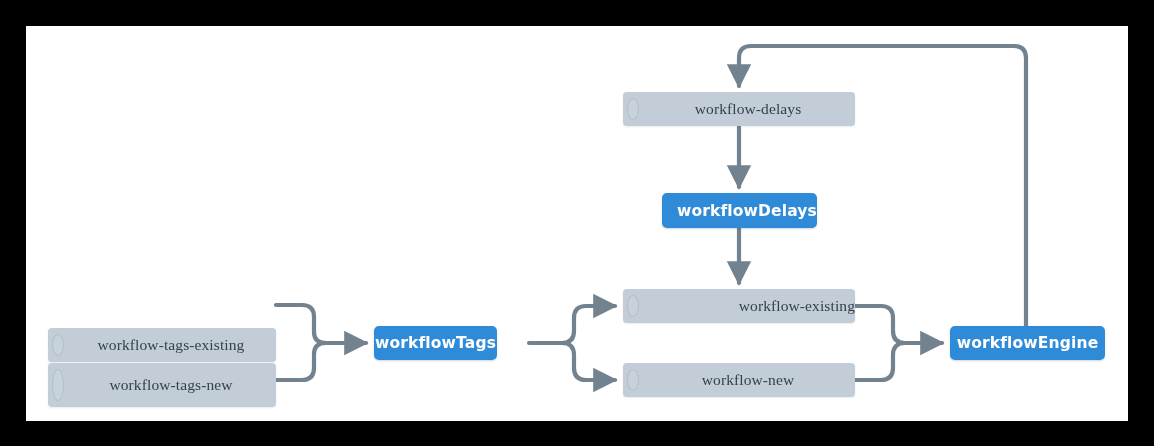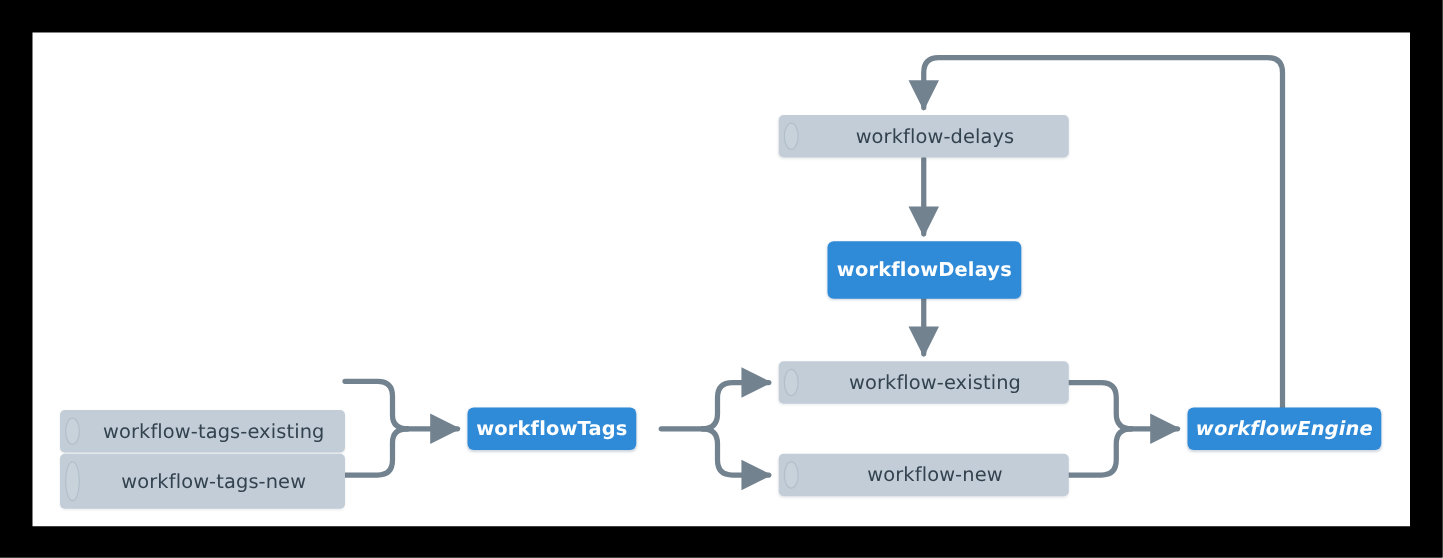--- a/index.html
+++ b/index.html
@@ -38,20 +38,21 @@
   }
   
   .queue {
     background: #c2cdd7;
     border-radius: 4px;
     color: #33424f;
     font-size: 15.5px;
     font-weight: 400;
     letter-spacing: 0.1px;
     box-shadow: 0 1px 2px rgba(40,60,80,0.10);
+    font-family: Liberation Serif, serif;
   }
   .queue .cap {
     position: absolute;
     left: 4px;
     top: 6px;
     bottom: 6px;
     width: 12px;
     border: 1.6px solid #b2bfcb;
     border-radius: 50%;
     background: #c7d2db;
@@ -114,38 +115,38 @@
 <div class="node queue" style="left:48px; top:288px; width:228px; height:34px;margin-top:40px;">
   <span class="cap"></span>
   <span class="qlabel">workflow-tags-existing</span>
 </div>
 
 <div class="node queue" style="left:48px; top:363px; width:228px; height:44px;">
   <span class="cap"></span>
   <span class="qlabel">workflow-tags-new</span>
 </div>
 
-<div class="node service" style="left:374px; top:326px; width:135px; height:34px;">
+<div class="node service" style="left:374px; top:326px; width:123px; height:34px;">
   <span>workflowTags</span>
 </div>
 
 <div class="node queue" style="left:623px; top:92px; width:232px; height:34px;">
   <span class="cap"></span>
   <span class="qlabel">workflow-delays</span>
 </div>
 
-<div class="node service" style="left:662px; top:193px; width:155px; height:46px;">
+<div class="node service" style="left:662px; top:193px; width:155px; height:35px;justify-content:flex-end;">
   <span>workflowDelays</span>
 </div>
 
-<div class="node queue" style="left:623px; top:289px; width:232px; height:34px;">
+<div class="node queue" style="left:623px; top:289px; width:232px; height:34px;justify-content:flex-end;">
   <span class="cap"></span>
   <span class="qlabel">workflow-existing</span>
 </div>
 
 <div class="node queue" style="left:623px; top:363px; width:232px; height:34px;">
   <span class="cap"></span>
   <span class="qlabel">workflow-new</span>
 </div>
 
-<div class="node service" style="left:950px; top:326px; width:155px; height:34px;font-style:italic;">
+<div class="node service" style="left:950px; top:326px; width:155px; height:34px;">
   <span>workflowEngine</span>
 </div>
 
 </body></html>

